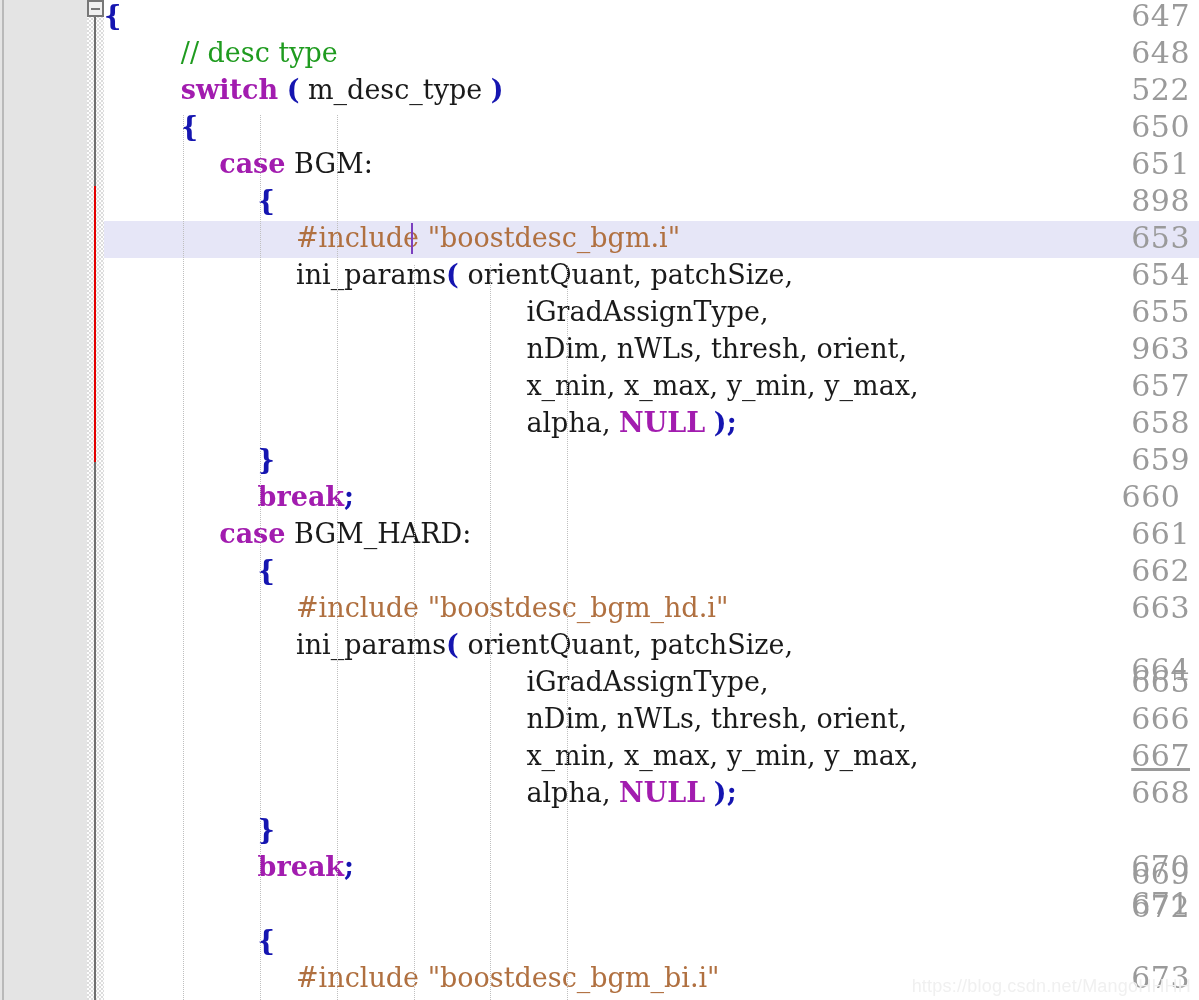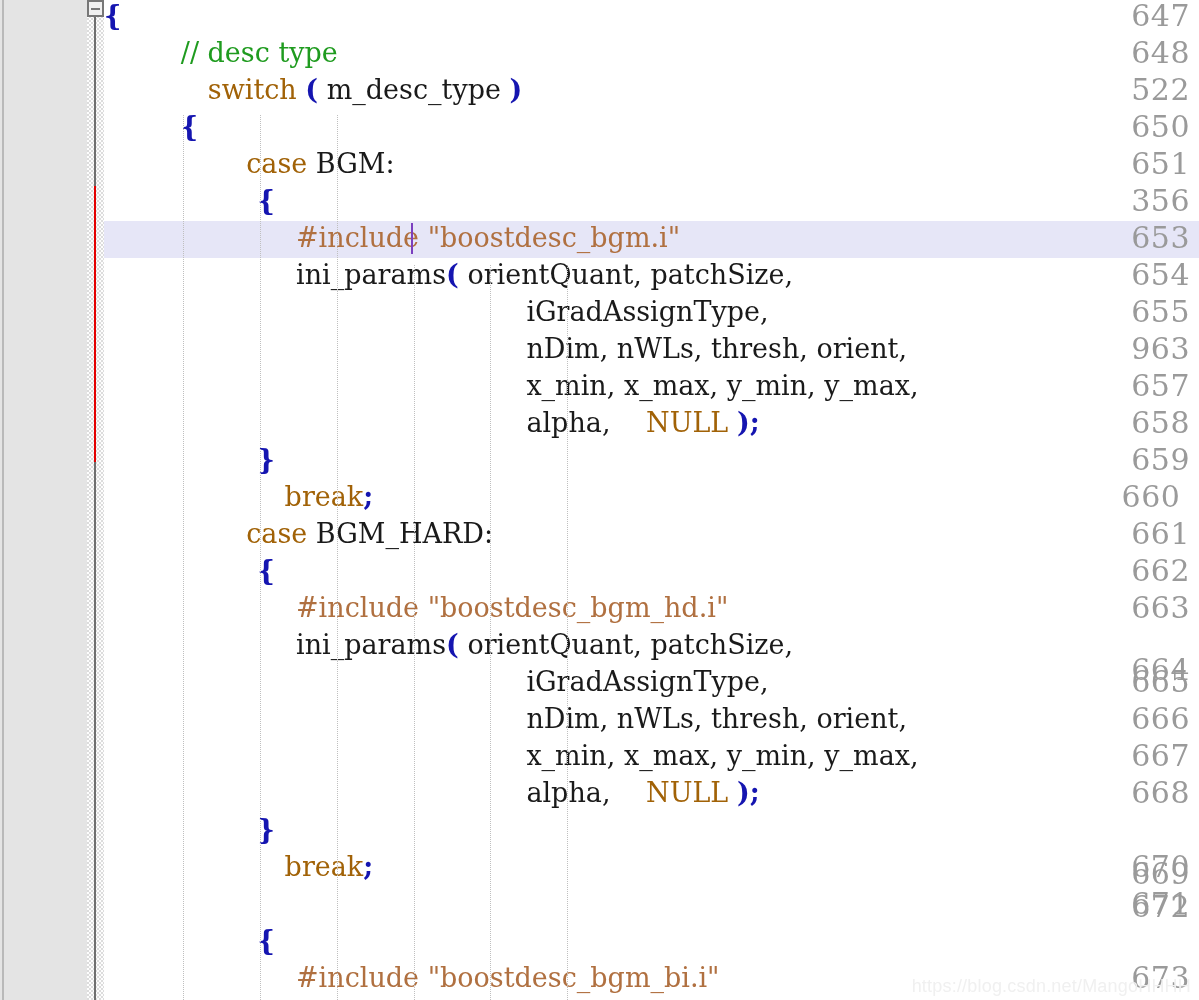--- a/index.html
+++ b/index.html
@@ -143,21 +143,21 @@
     color: #1a1a1a;
     z-index: 4;
   }
   
   .code-line {
     font-family: "DejaVu Serif", "Liberation Serif", serif;
   }
   .code-line span { white-space: pre; }
 
   .t-plain   { color: #1a1a1a; }
-  .t-kw      { color: #a16207; font-weight: normal; margin-left: 27px; }
+  .t-kw      { color: #a21caf; font-weight: bold; }
   .t-punct   { color: #1515b0; font-weight: bold; }
   .t-comment { color: #1f9b1f; }
   .t-pre     { color: #b07040; }
   .t-str     { color: #b07040; }
 
   .caret {
     position: absolute;
     width: 2px;
     height: 31px;
     background: #7b3fbf;
@@ -225,36 +225,36 @@
   <div class="caret" id="caret" style="left: 411.2px; top: 223px;"></div>
 
   <div class="gutter"></div>
   <div class="gutter-edge"></div>
   <div id="linenum-layer">
       <div class="linenum" style="top: -3px;">647</div>
       <div class="linenum" style="top: 34px;">648</div>
       <div class="linenum" style="top: 71px;">522</div>
       <div class="linenum" style="top: 108px;">650</div>
       <div class="linenum" style="top: 145px;">651</div>
-      <div class="linenum" style="top: 182px;">356</div>
+      <div class="linenum" style="top: 182px;">898</div>
       <div class="linenum" style="top: 219px;">653</div>
       <div class="linenum" style="top: 256px;">654</div>
       <div class="linenum" style="top: 293px;">655</div>
       <div class="linenum" style="top: 330px;">963</div>
       <div class="linenum" style="top: 367px;">657</div>
       <div class="linenum" style="top: 404px;">658</div>
       <div class="linenum" style="top: 441px;">659</div>
       <div class="linenum" style="top: 478px; text-align: center;">660</div>
       <div class="linenum" style="top: 515px;">661</div>
       <div class="linenum" style="top: 552px;">662</div>
       <div class="linenum" style="top: 589px;">663</div>
       <div class="linenum" style="top: 626px; margin-top: 25px;">664</div>
       <div class="linenum" style="top: 663px;">665</div>
       <div class="linenum" style="top: 700px;">666</div>
-      <div class="linenum" style="top: 737px;">667</div>
+      <div class="linenum" style="top: 737px; text-decoration: underline;">667</div>
       <div class="linenum" style="top: 774px;">668</div>
       <div class="linenum" style="top: 811px; margin-top: 44px;">669</div>
       <div class="linenum" style="top: 848px;">670</div>
       <div class="linenum" style="top: 885px;">671</div>
       <div class="linenum" style="top: 888px;">672</div>
       <div class="linenum" style="top: 959px;">673</div>
     </div>
 
   <div class="foldcol"></div>
   <div id="fold-layer">

